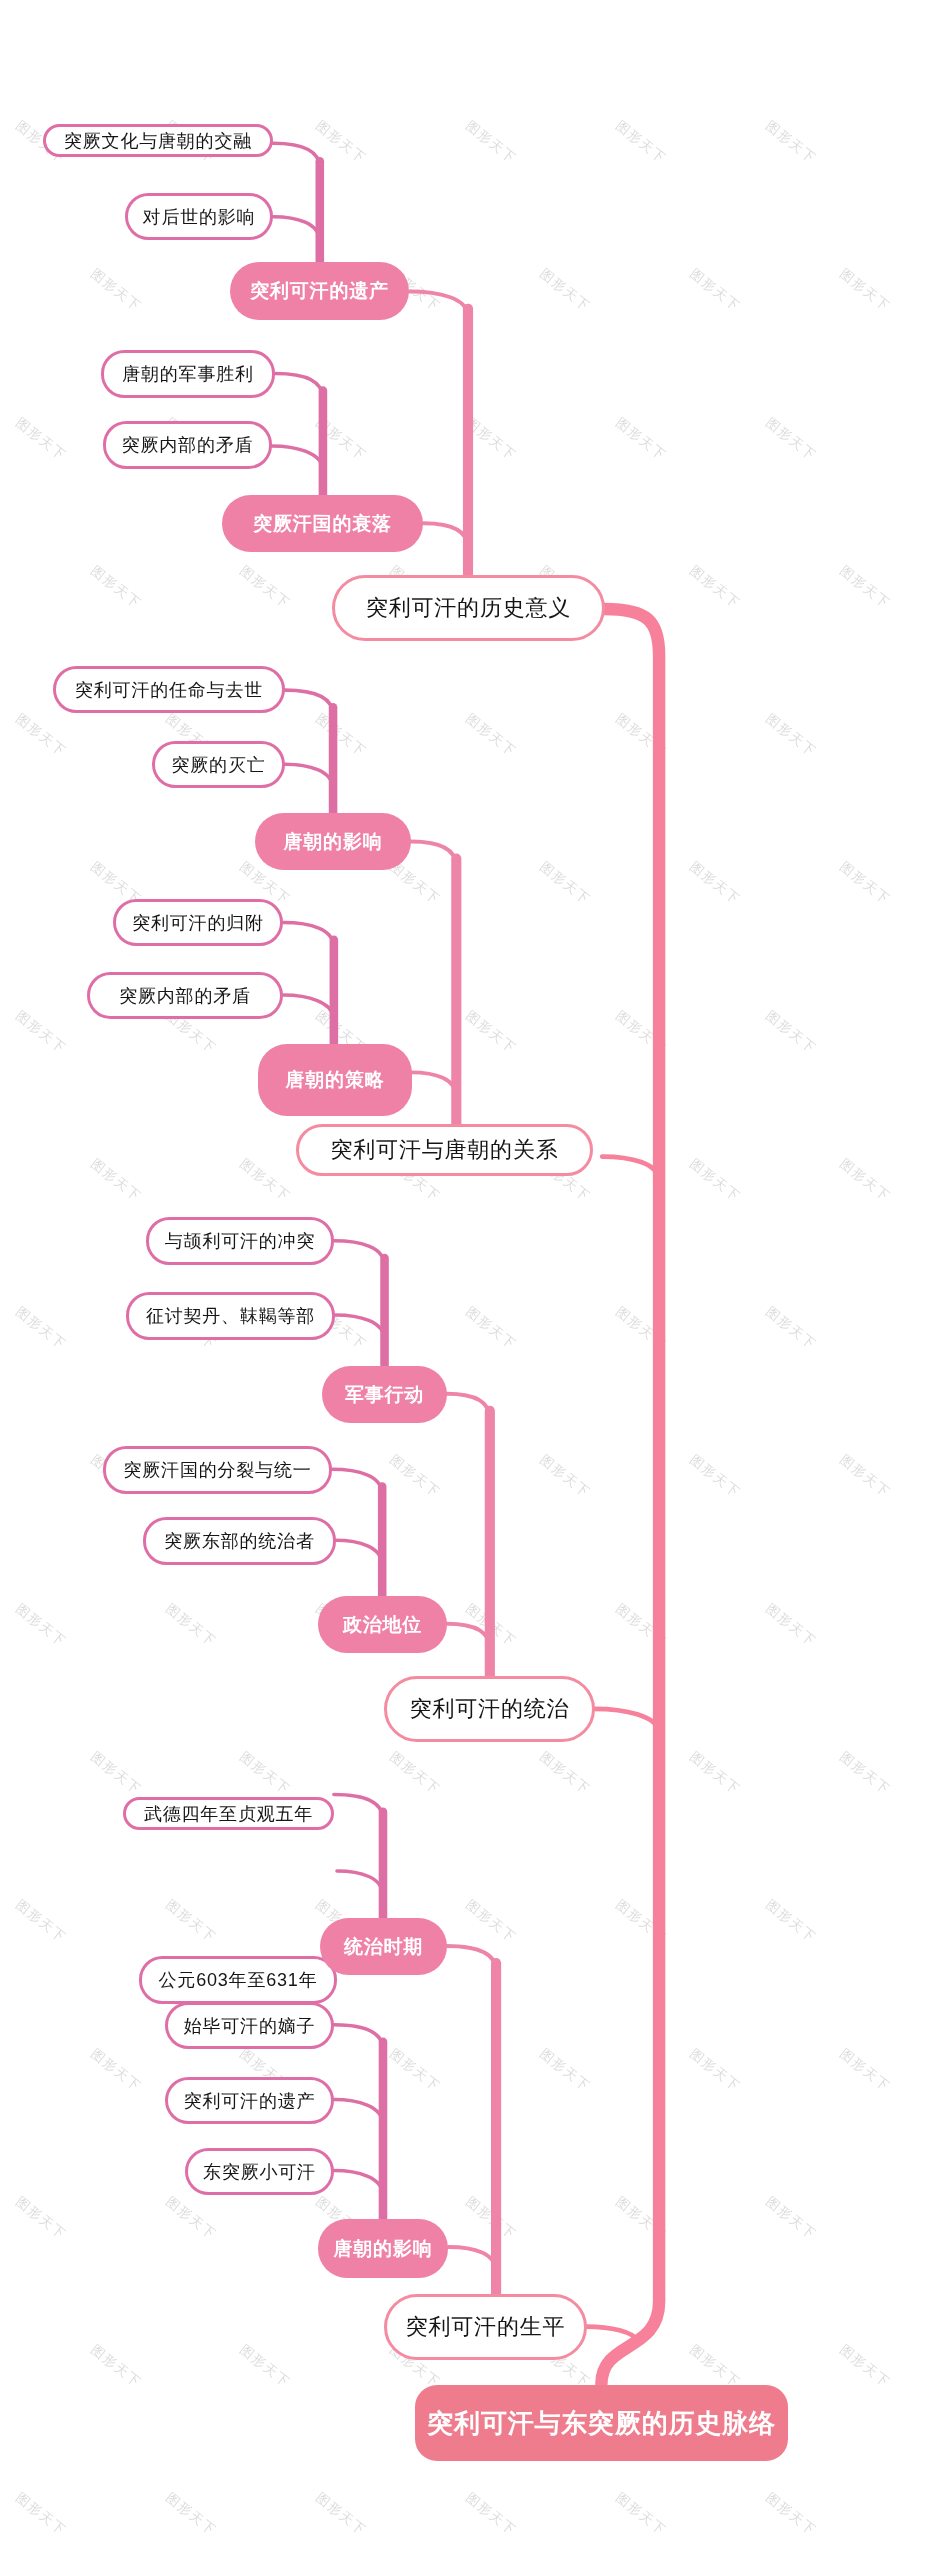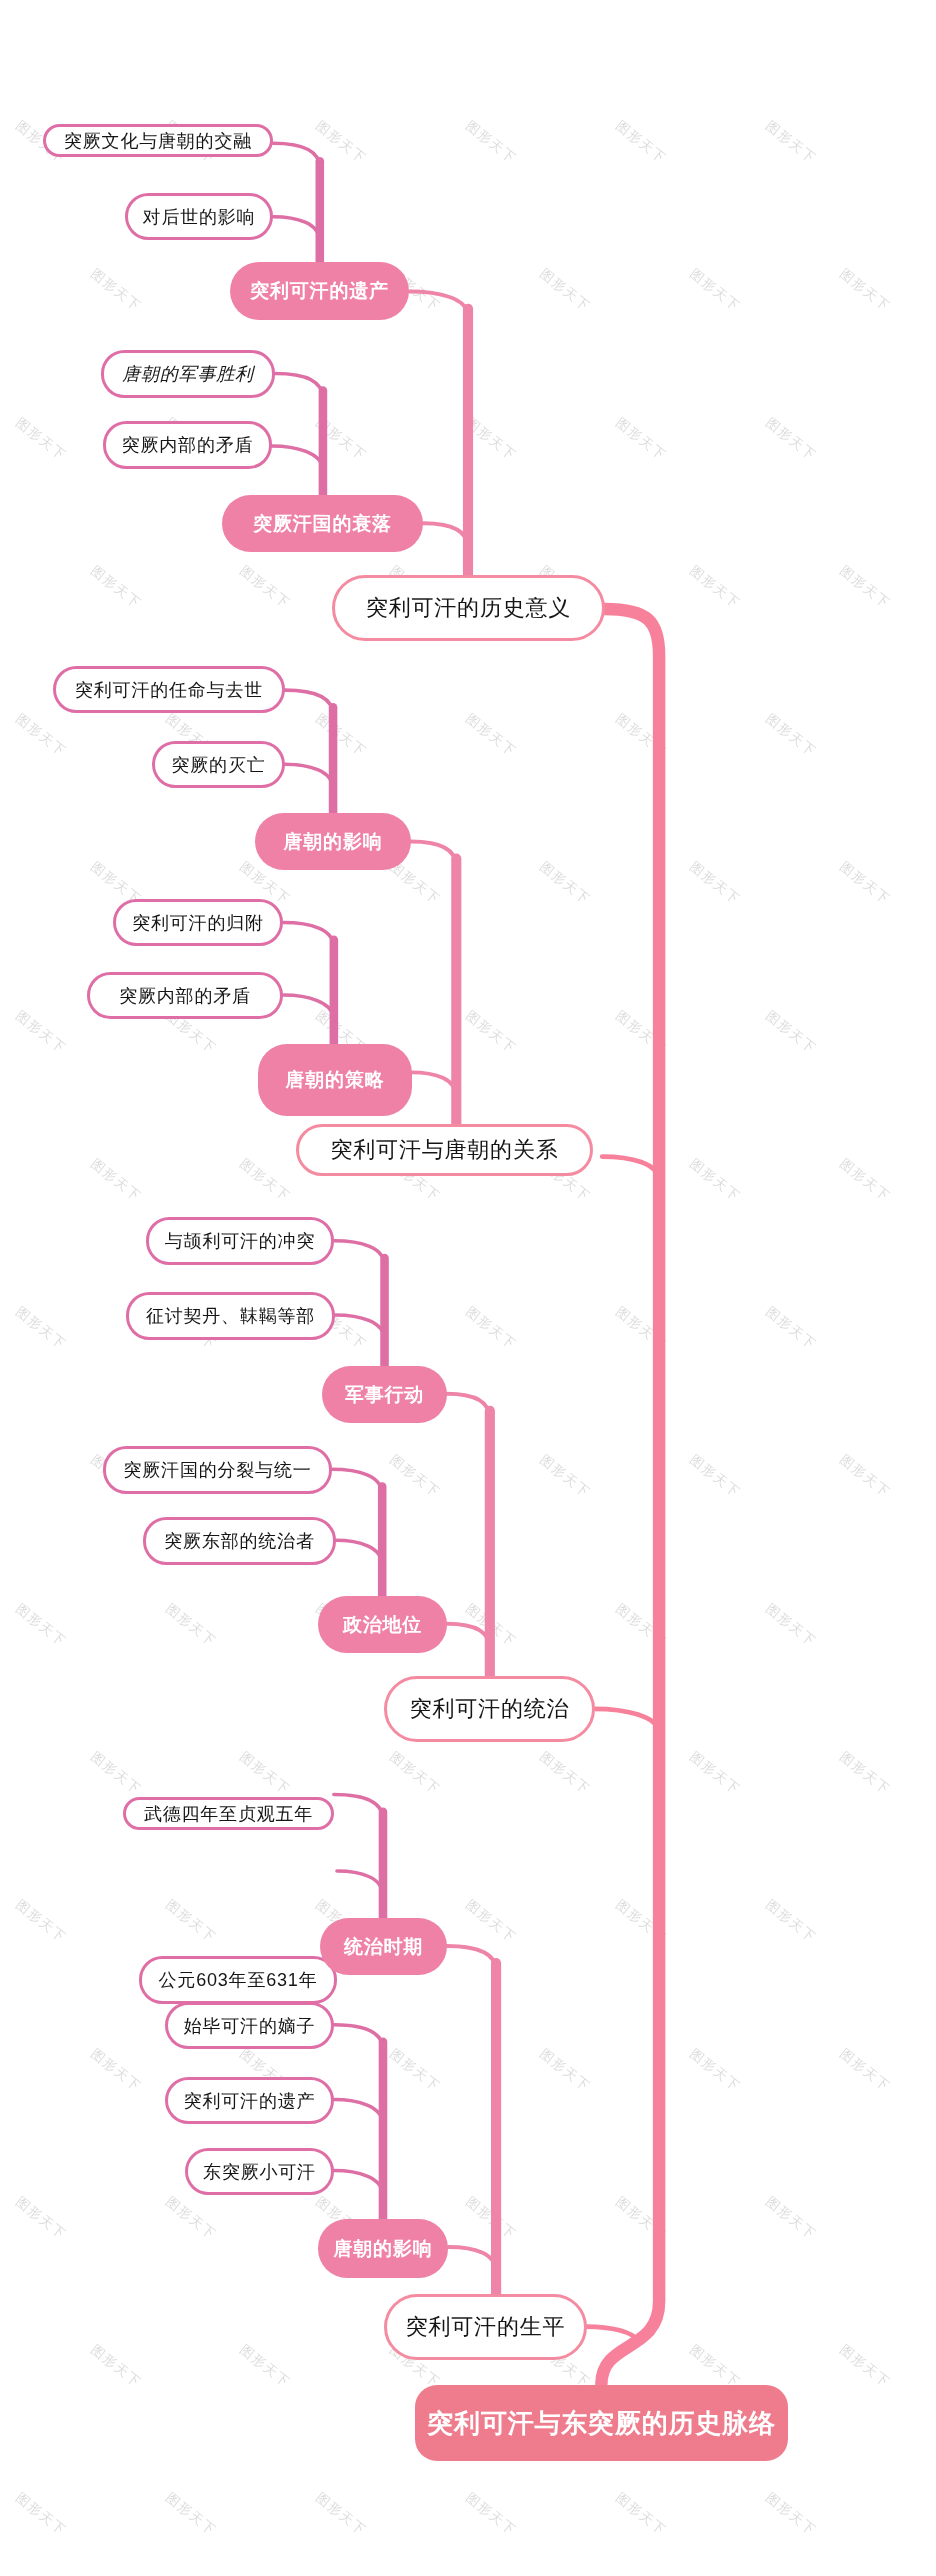--- a/index.html
+++ b/index.html
@@ -209,21 +209,21 @@
   <path class="leaf-trunk" d="M 491,2617 L 491,2843"></path>
   <path class="leaf-elbow" d="M 428,2595 C 463,2595 491,2603 491,2627"></path>
   <path class="leaf-elbow" d="M 428,2691 C 458,2691 491,2699 491,2723"></path>
   <path class="leaf-elbow" d="M 428,2782 C 458,2782 491,2790 491,2814"></path>
 </svg>
 
 <div class="node leaf" style="left:43px;top:124px;width:230px;height:33px;">突厥文化与唐朝的交融</div>
 <div class="node leaf" style="left:125px;top:193px;width:148px;height:47px;">对后世的影响</div>
 <div class="node sub" style="left:230px;top:262px;width:179px;height:58px;">突利可汗的遗产</div>
 
-<div class="node leaf" style="left:101px;top:350px;width:174px;height:48px;font-style:italic;">唐朝的军事胜利</div>
+<div class="node leaf" style="left:101px;top:350px;width:174px;height:48px;">唐朝的军事胜利</div>
 <div class="node leaf" style="left:103px;top:421px;width:169px;height:48px;">突厥内部的矛盾</div>
 <div class="node sub" style="left:222px;top:495px;width:201px;height:57px;">突厥汗国的衰落</div>
 
 <div class="node topic" style="left:332px;top:575px;width:273px;height:66px;">突利可汗的历史意义</div>
 
 <div class="node leaf" style="left:53px;top:666px;width:232px;height:47px;">突利可汗的任命与去世</div>
 <div class="node leaf" style="left:152px;top:741px;width:133px;height:47px;">突厥的灭亡</div>
 <div class="node sub" style="left:255px;top:813px;width:156px;height:57px;">唐朝的影响</div>
 
 <div class="node leaf" style="left:113px;top:899px;width:170px;height:47px;">突利可汗的归附</div>

